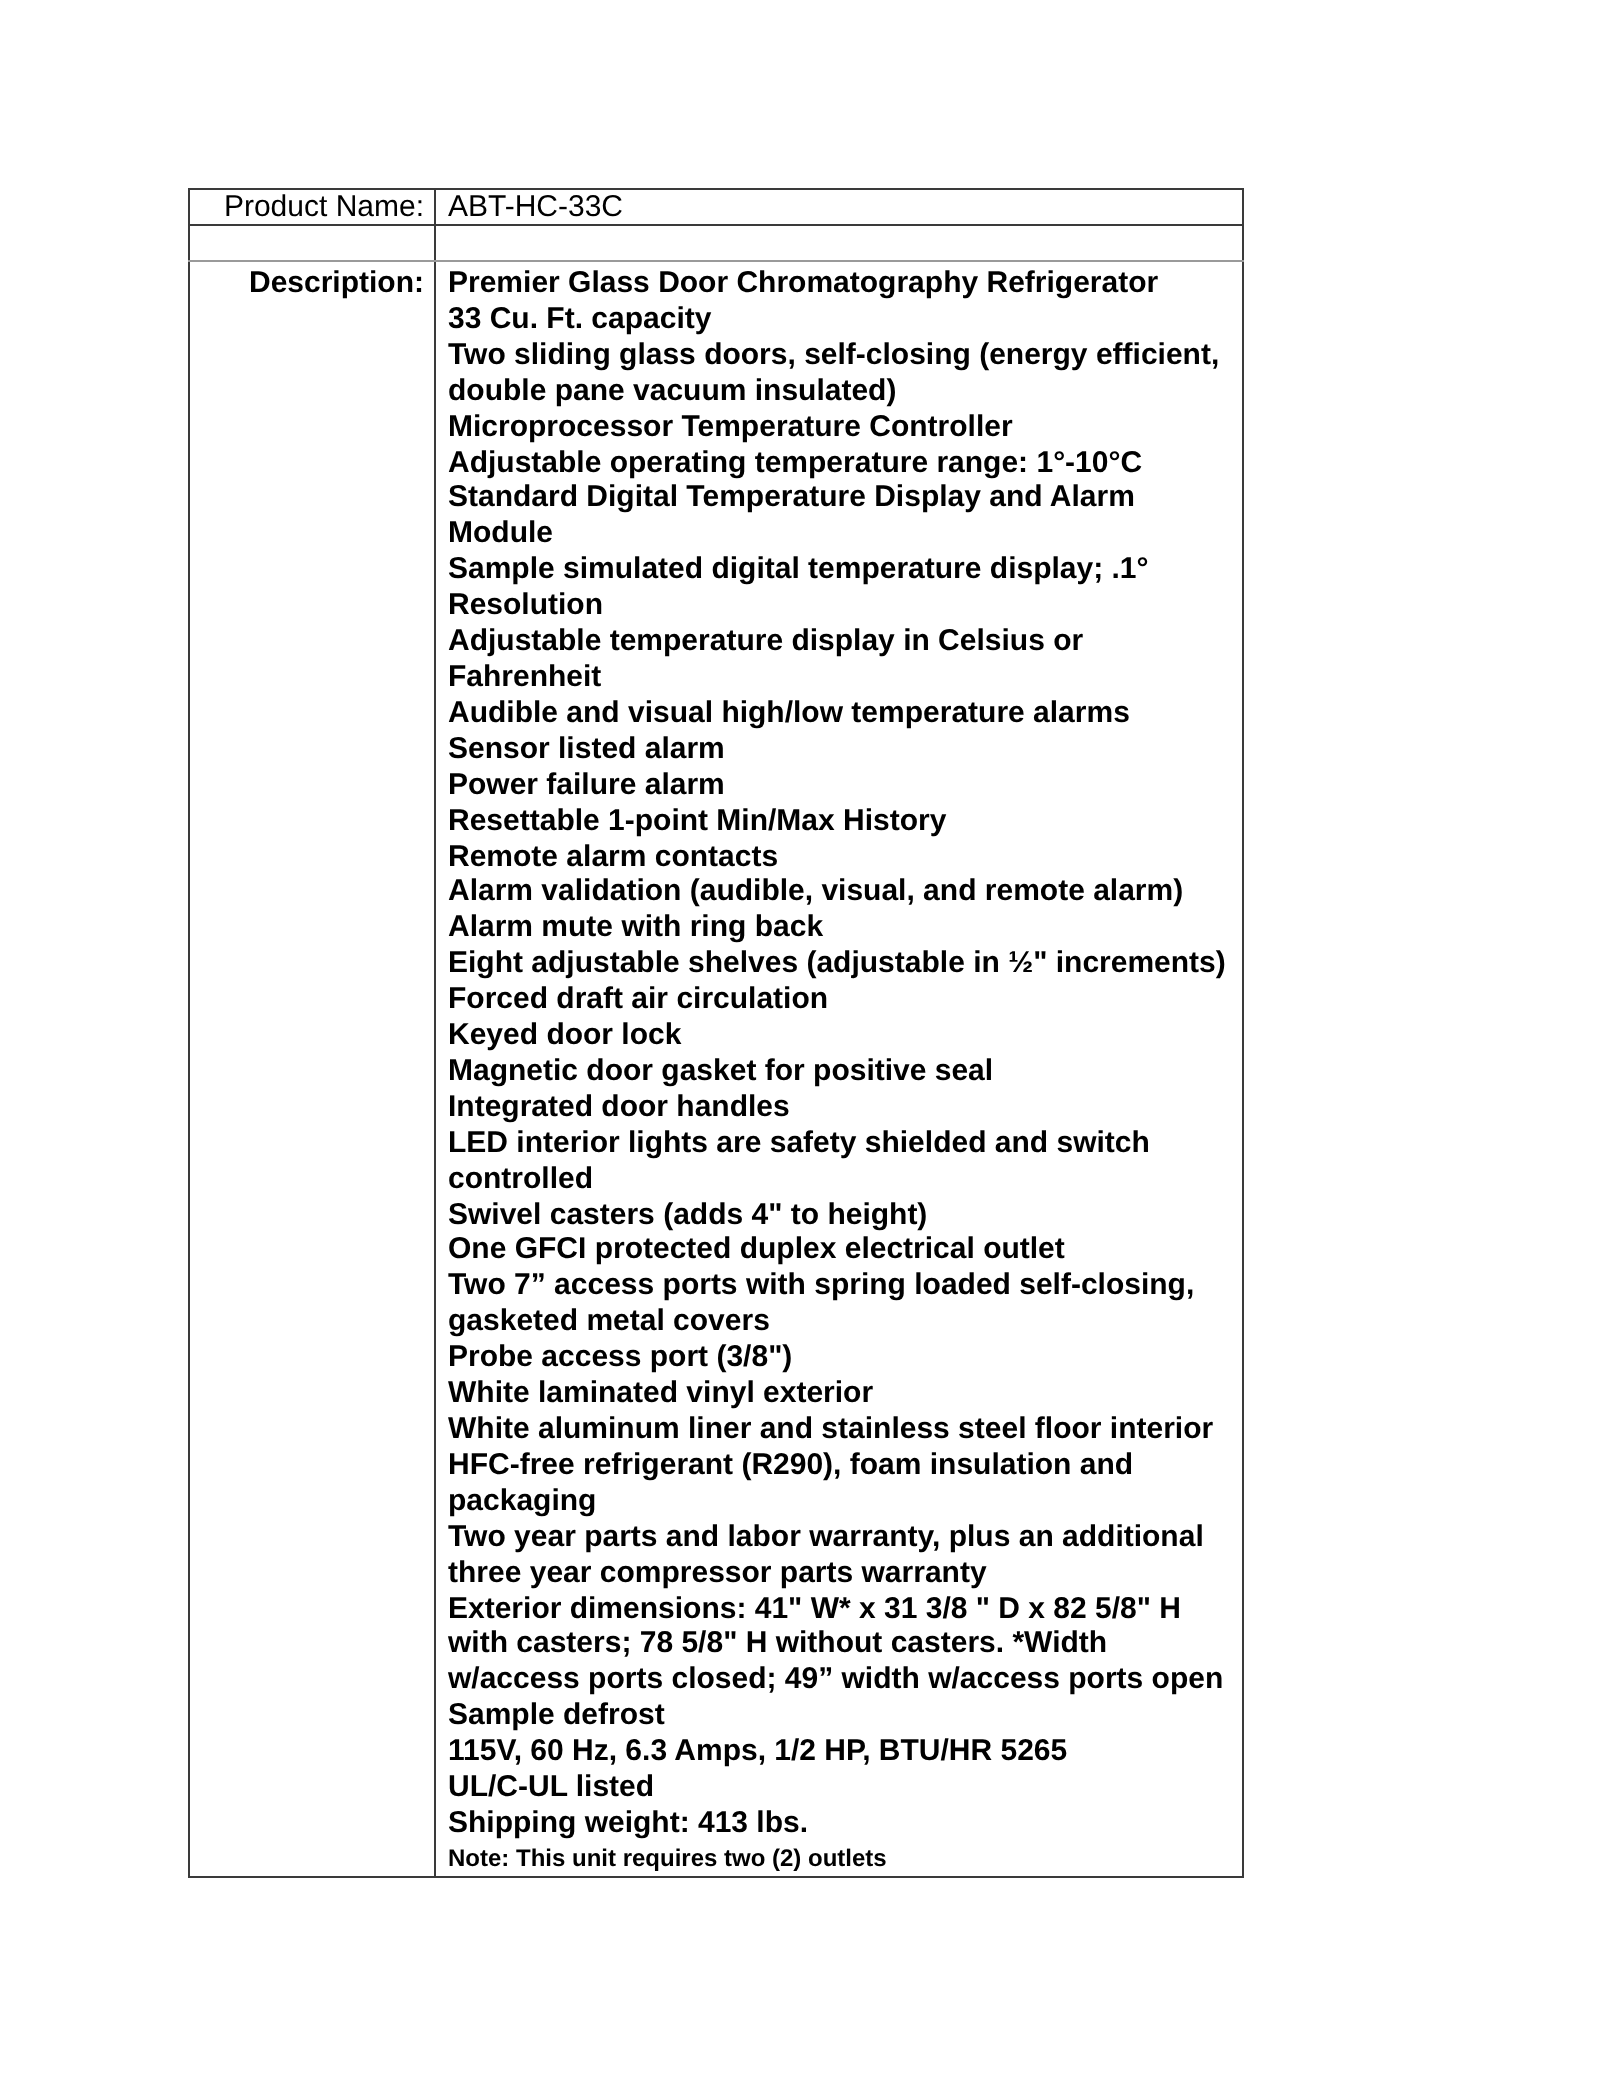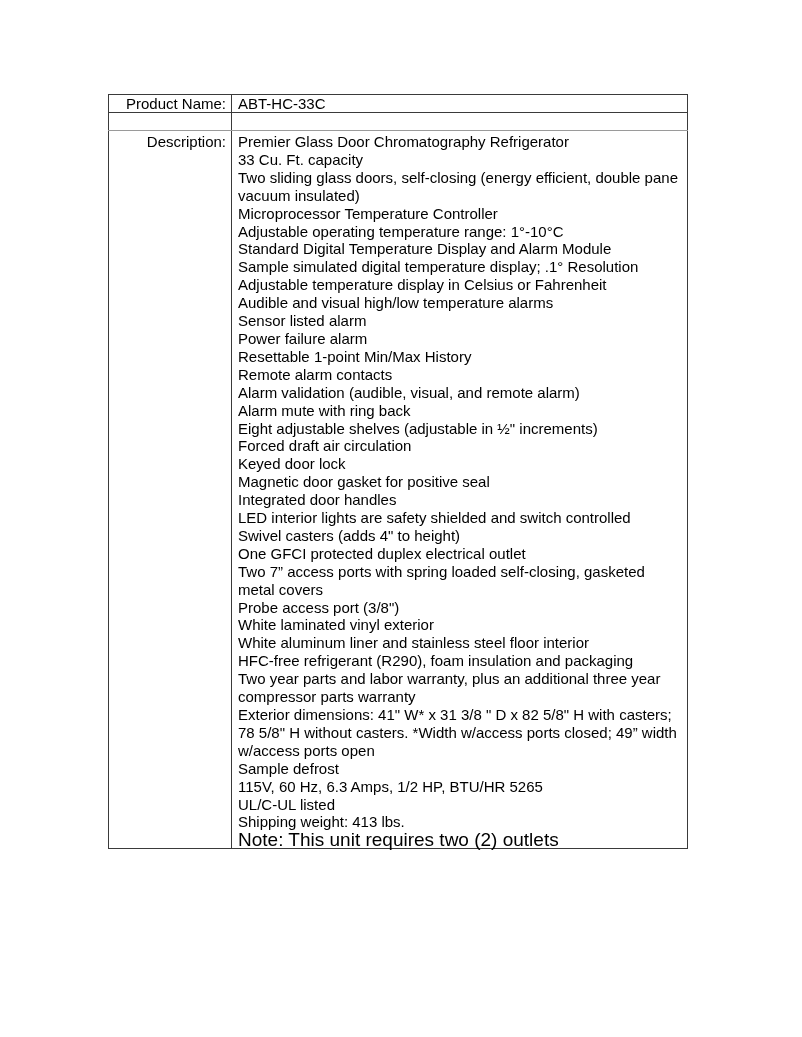--- a/index.html
+++ b/index.html
@@ -10,23 +10,23 @@
     body {
       width: 802px;
       height: 1037px;
       position: relative;
       font-family: "Liberation Sans", sans-serif;
       color: #000000;
       overflow: hidden;
     }
     .spec-table {
       position: absolute;
-      left: 108px;
+      left: 94px;
       top: 94px;
-      width: 580px;
+      width: 528px;
       border-collapse: collapse;
       table-layout: fixed;
     }
     .spec-table td {
       border: 1px solid #3a3a3a;
       padding: 0;
       vertical-align: top;
       font-size: 15px;
     }
     .col-label {
@@ -44,31 +44,32 @@
       height: 17px;
       line-height: 17px;
     }
     .row-spacer td {
       height: 17px;
       border-top: 1px solid #3a3a3a;
       border-bottom: 1px solid #9a9a9a;
     }
     .row-desc td {
       padding-top: 2px;
+      font-weight: bold;
     }
     .row-desc .label-cell {
       line-height: 18px;
     }
     .desc-line {
       display: block;
       line-height: 17.9px;
       white-space: normal;
     }
     .desc-line.note {
-      font-size: 19px;
+      font-size: 12px;
       line-height: 17px;
     }
   </style>
 </head>
 <body>
 
 <table class="spec-table">
   <colgroup>
     <col class="col-label">
     <col>

